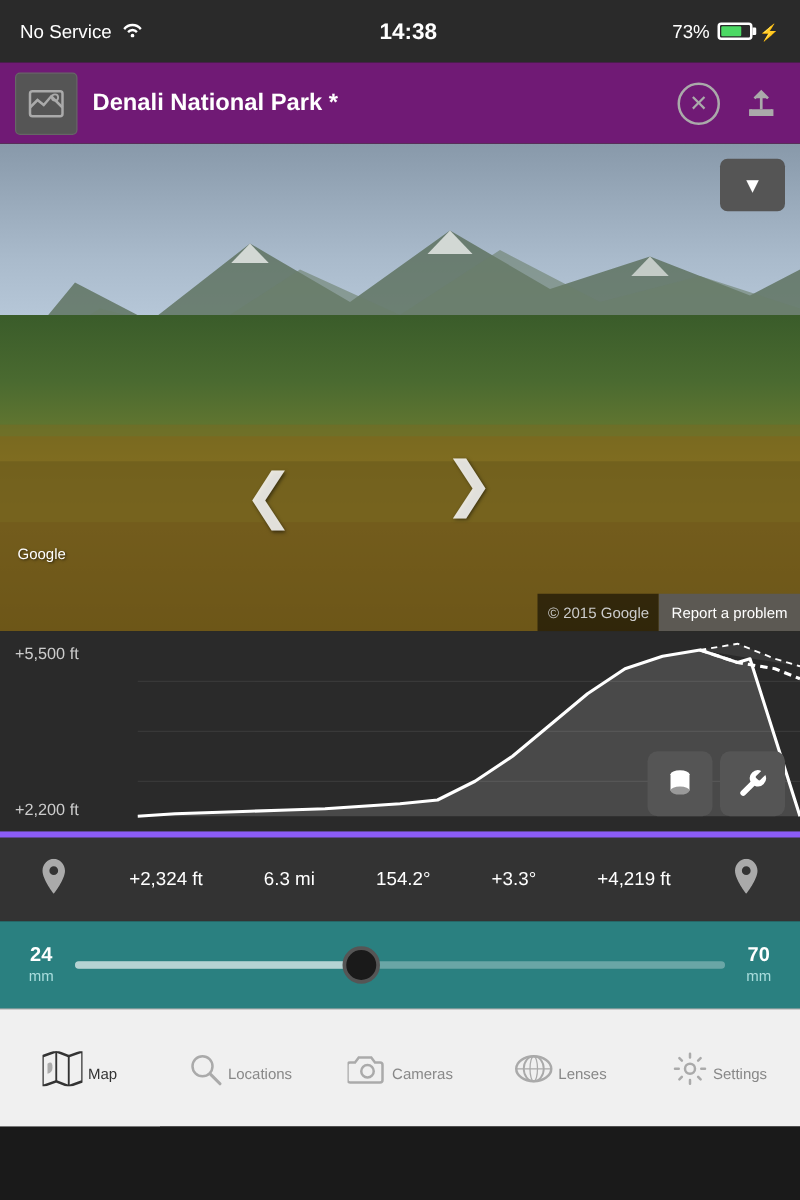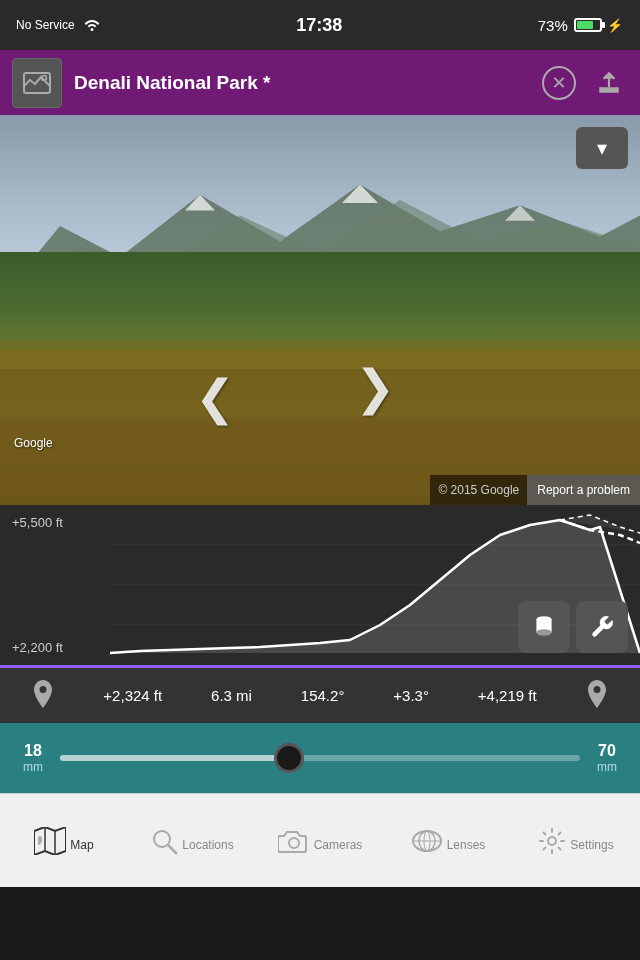--- a/index.html
+++ b/index.html
@@ -18,21 +18,21 @@
       background: #2a2a2a;
       display: flex;
       align-items: center;
       justify-content: space-between;
       padding: 0 16px;
     }
     #status-left {
       display: flex;
       align-items: center;
       gap: 8px;
-      font-size: 12px;
+      font-size: 15px;
       color: #fff;
       font-weight: 500;
     }
     #status-center {
       font-size: 18px;
       color: #fff;
       font-weight: 600;
     }
     #status-right {
       display: flex;
@@ -281,27 +281,27 @@
     }
     .chart-action-btn svg {
       width: 26px;
       height: 26px;
       fill: #fff;
     }
 
     
     #metrics-bar {
       width: 640px;
-      height: 58px;
+      height: 72px;
       background: #333;
       display: flex;
       align-items: center;
       justify-content: space-around;
       padding: 0 8px;
-      border-top: 3px solid #8b5cf6;
+      border-top: 5px solid #8b5cf6;
     }
     .metric-item {
       display: flex;
       flex-direction: column;
       align-items: center;
     }
     .metric-value {
       color: #fff;
       font-size: 15px;
       font-weight: 500;
@@ -406,21 +406,21 @@
 
 <div id="status-bar">
   <div id="status-left">
     <span>No Service</span>
     <span>
       <svg width="18" height="14" viewBox="0 0 18 14" fill="white">
         <path d="M9 11a1.5 1.5 0 110 3 1.5 1.5 0 010-3zm0-4a5.5 5.5 0 014.243 2.014l-1.415 1.414A3.5 3.5 0 009 9a3.5 3.5 0 00-2.828 1.428L4.757 9.014A5.5 5.5 0 019 7zm0-4a9.5 9.5 0 017.364 3.5l-1.414 1.414A7.5 7.5 0 009 5a7.5 7.5 0 00-5.95 2.914L1.636 6.5A9.5 9.5 0 019 3z"></path>
       </svg>
     </span>
   </div>
-  <div id="status-center">17:38</div>
+  <div id="status-center">14:38</div>
   <div id="status-right">
     <span>73%</span>
     <div class="battery-container">
       <div class="battery-icon">
         <div class="battery-fill"></div>
       </div>
     </div>
     <span style="font-size:13px;">⚡</span>
   </div>
 </div>
@@ -545,21 +545,21 @@
   </div>
   <div>
     <svg width="22" height="28" viewBox="0 0 22 28" fill="#aaa">
       <path d="M11 0C6.477 0 2 4.25 2 9.5c0 7.125 9 18.5 9 18.5S20 16.625 20 9.5C20 4.25 15.523 0 11 0zm0 13a3.5 3.5 0 110-7 3.5 3.5 0 010 7z"></path>
     </svg>
   </div>
 </div>
 
 <div id="slider-section">
   <div class="slider-label-group">
-    <span class="slider-label">18</span>
+    <span class="slider-label">24</span>
     <span class="slider-sublabel">mm</span>
   </div>
   <div id="slider-track">
     <div id="slider-fill"></div>
     <div id="slider-thumb"></div>
   </div>
   <div class="slider-label-group">
     <span class="slider-label">70</span>
     <span class="slider-sublabel">mm</span>
   </div>

